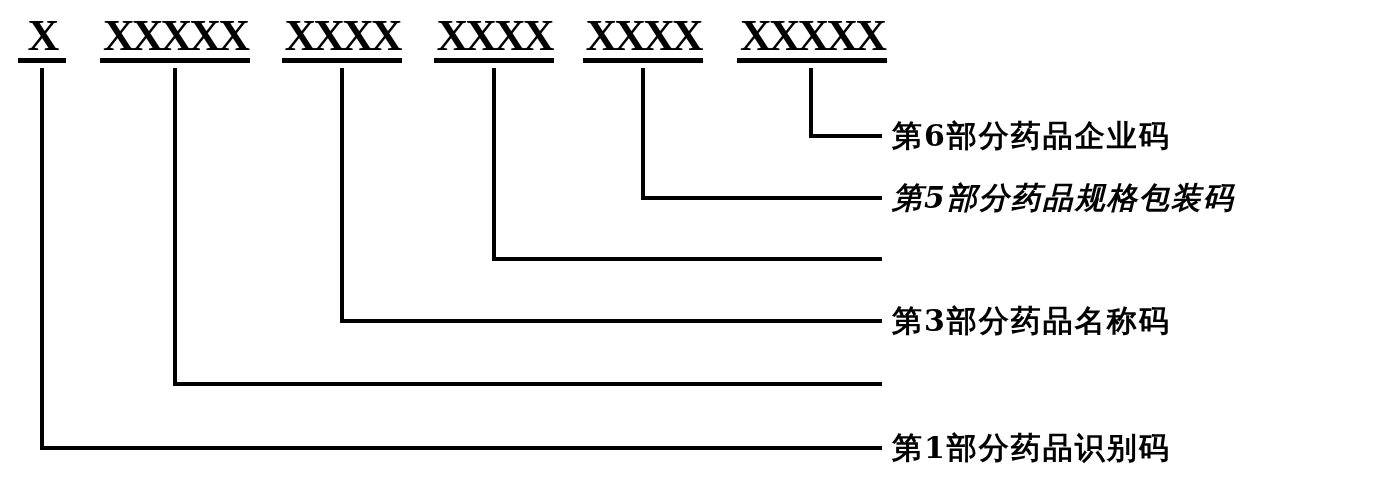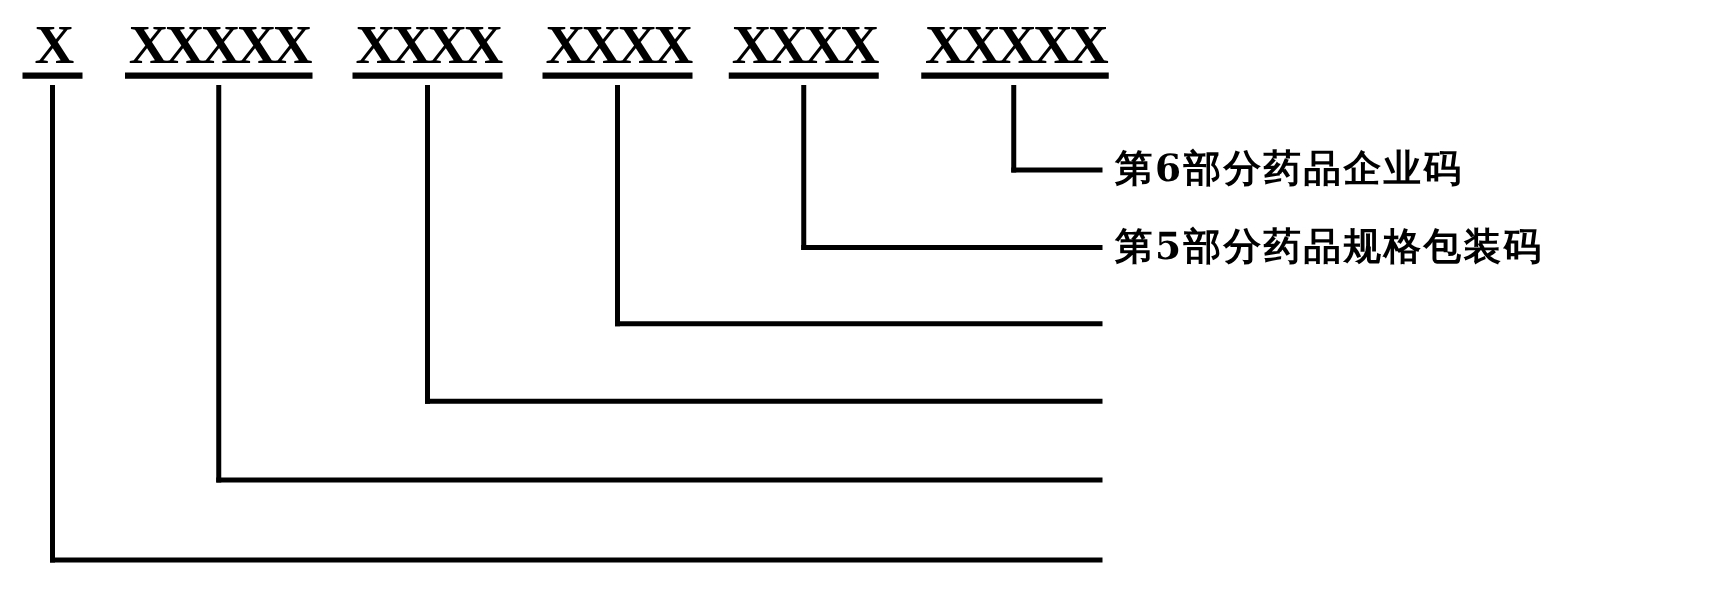--- a/index.html
+++ b/index.html
@@ -63,15 +63,17 @@
   <div class="code-group" style="left:737px; width:150px;">XXXXX</div>
 
   <div class="elbow" style="left:809px; top:68px; width:73px;  height:70px;"></div>
   <div class="elbow" style="left:641px; top:68px; width:241px; height:132px;"></div>
   <div class="elbow" style="left:492px; top:68px; width:390px; height:193px;"></div>
   <div class="elbow" style="left:340px; top:68px; width:542px; height:255px;"></div>
   <div class="elbow" style="left:173px; top:68px; width:709px; height:318px;"></div>
   <div class="elbow" style="left:40px;  top:68px; width:842px; height:382px;"></div>
 
   <div class="part-label" style="top:120px;">第6部分药品企业码</div>
-  <div class="part-label" style="top:182px;">第5部分药品规格包装码</div>
+  <div class="part-label" style="top:182px;font-style:italic;">第5部分药品规格包装码</div>
+  <div class="part-label" style="top:305px;">第3部分药品名称码</div>
+  <div class="part-label" style="top:432px;">第1部分药品识别码</div>
 
 </div>
 
 </body></html>

